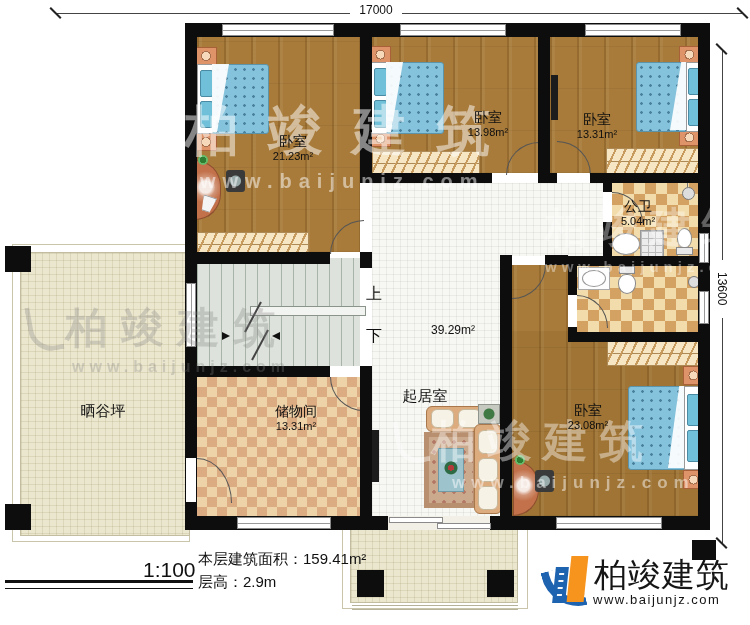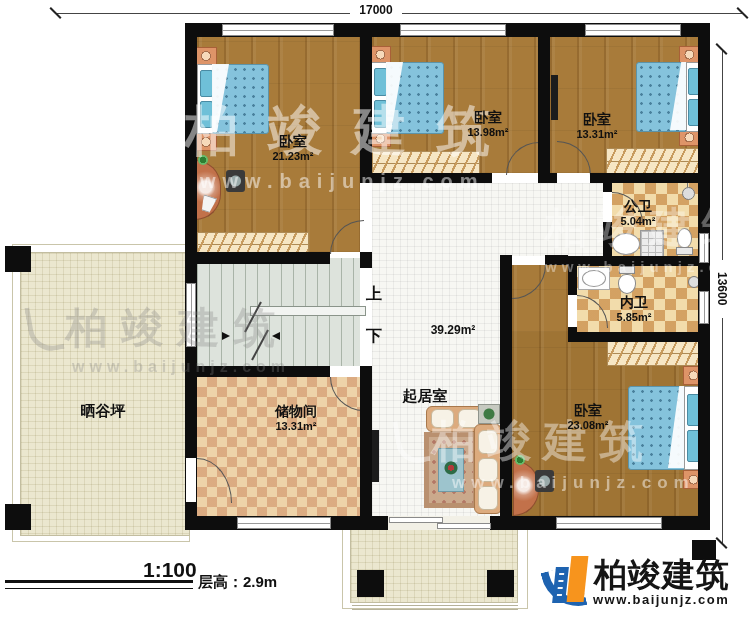--- a/index.html
+++ b/index.html
@@ -16,21 +16,21 @@
   .grid-cream{background-color:#ebe7cf;background-image:linear-gradient(rgba(125,115,55,.14) 1px,transparent 1px),linear-gradient(90deg,rgba(125,115,55,.14) 1px,transparent 1px);background-size:7px 7px;z-index:1;border:1px solid #c2bda0;}
   .stairs-bg{background-color:#dde3dc;background-image:repeating-linear-gradient(90deg,#a9b4a8 0 1px,transparent 1px 12px);z-index:1;}
   .closet{position:absolute;background:#f6e6c4;border:1px solid #ad8a55;background-image:repeating-linear-gradient(115deg,transparent 0 7px,#c79b5e 7px 9px),linear-gradient(#ad8a55,#ad8a55);background-size:100% 100%,100% 1px;background-position:0 0,center;background-repeat:repeat,no-repeat;z-index:10;}
   .nstand{position:absolute;background:#de9468;border:1px solid #a86038;background-image:radial-gradient(circle,#f6d9ba 0 4px,rgba(0,0,0,.25) 4px 5px,transparent 5px);z-index:11;}
   .bed{position:absolute;z-index:11;}
   .bed-head{position:absolute;background:#fff;border:1px solid #999;}
   .pillow{position:absolute;background:#6fc0d8;border:1px solid #4a8ba3;border-radius:2px;}
   .blanket{position:absolute;background-color:#85c3dc;background-image:radial-gradient(rgba(25,75,105,.55) 1px,transparent 1.6px);background-size:9px 9px;border:1px solid #5c93a8;border-radius:3px;}
   .sheet{position:absolute;background:#fff;opacity:.92;}
   .arc{position:absolute;z-index:15;}
-  .label{position:absolute;color:#101010;font-weight:bold;text-align:center;line-height:1.12;z-index:50;}
+  .label{position:absolute;color:#101010;font-weight:normal;text-align:center;line-height:1.12;z-index:50;}
   .rname{font-size:14px;}
   .rarea{font-size:11px;}
   .tick{position:absolute;width:15px;height:2px;background:#222;transform:rotate(45deg);z-index:50;}
   .wm{position:absolute;z-index:40;font-weight:bold;pointer-events:none;white-space:nowrap;}
   .wm .wm-url{font-weight:bold;}
   .tri{position:absolute;width:0;height:0;z-index:16;}
   .fix{position:absolute;z-index:12;}
 </style>
 </head>
 <body>
@@ -241,39 +241,38 @@
     <div class="rarea">13.98m²</div>
   </div>
   <div class="label" style="left:557px;top:112px;width:80px;">
     <div class="rname">卧室</div>
     <div class="rarea">13.31m²</div>
   </div>
   <div class="label" style="left:605px;top:199px;width:66px;">
     <div class="rname">公卫</div>
     <div class="rarea">5.04m²</div>
   </div>
-  <div class="label" style="left:600px;top:295px;width:68px;">
-    <div class="rname">内卫</div>
-    <div class="rarea">5.85m²</div>
-  </div>
   <div class="label" style="left:548px;top:403px;width:80px;">
     <div class="rname">卧室</div>
     <div class="rarea">23.08m²</div>
   </div>
   <div class="label rname" style="left:385px;top:388px;width:80px;font-size:15px;">起居室</div>
   <div class="label rarea" style="left:413px;top:324px;width:80px;font-size:12px;">39.29m²</div>
   <div class="label" style="left:252px;top:404px;width:88px;">
     <div class="rname">储物间</div>
     <div class="rarea">13.31m²</div>
   </div>
   <div class="label rname" style="left:63px;top:403px;width:80px;font-size:15px;">晒谷坪</div>
 
   <div class="a" style="left:5px;top:580px;width:188px;height:3px;background:#111;z-index:60;"></div>
   <div class="a" style="left:5px;top:588px;width:188px;height:1px;background:#111;z-index:60;"></div>
   <div class="label" style="left:143px;top:558px;font-size:21px;text-align:left;z-index:61;background:transparent;">1:100</div>
+  <div class="label" style="left:198px;top:551px;font-size:15px;text-align:left;z-index:60;white-space:nowrap;">
+    <span>本层建筑面积：</span><span>159.41m²</span>
+  </div>
   <div class="label" style="left:198px;top:574px;font-size:15px;text-align:left;z-index:60;white-space:nowrap;">
     <span>层高：</span><span>2.9m</span>
   </div>
 
   <div class="a" style="left:545px;top:556px;width:48px;height:56px;z-index:60;">
     <div class="a" style="left:0;top:12px;width:38px;height:42px;border-left:8px solid #1e63b0;border-bottom:8px solid #1e63b0;border-bottom-left-radius:38px;transform:rotate(-14deg);"></div>
     <div class="a" style="left:24px;top:0;width:17px;height:46px;background:#f7941d;transform:skewX(-6deg);"></div>
     <div class="a" style="left:9px;top:11px;width:13px;height:36px;background:#1e63b0;transform:skewX(-6deg);background-image:repeating-linear-gradient(rgba(255,255,255,.95) 0 2px,transparent 2px 7px);background-size:5px 24px;background-repeat:no-repeat;background-position:4px 6px;"></div>
   </div>
   <div class="label" style="left:594px;top:557px;font-size:33px;letter-spacing:1px;text-align:left;z-index:60;color:#151515;">柏竣建筑</div>

